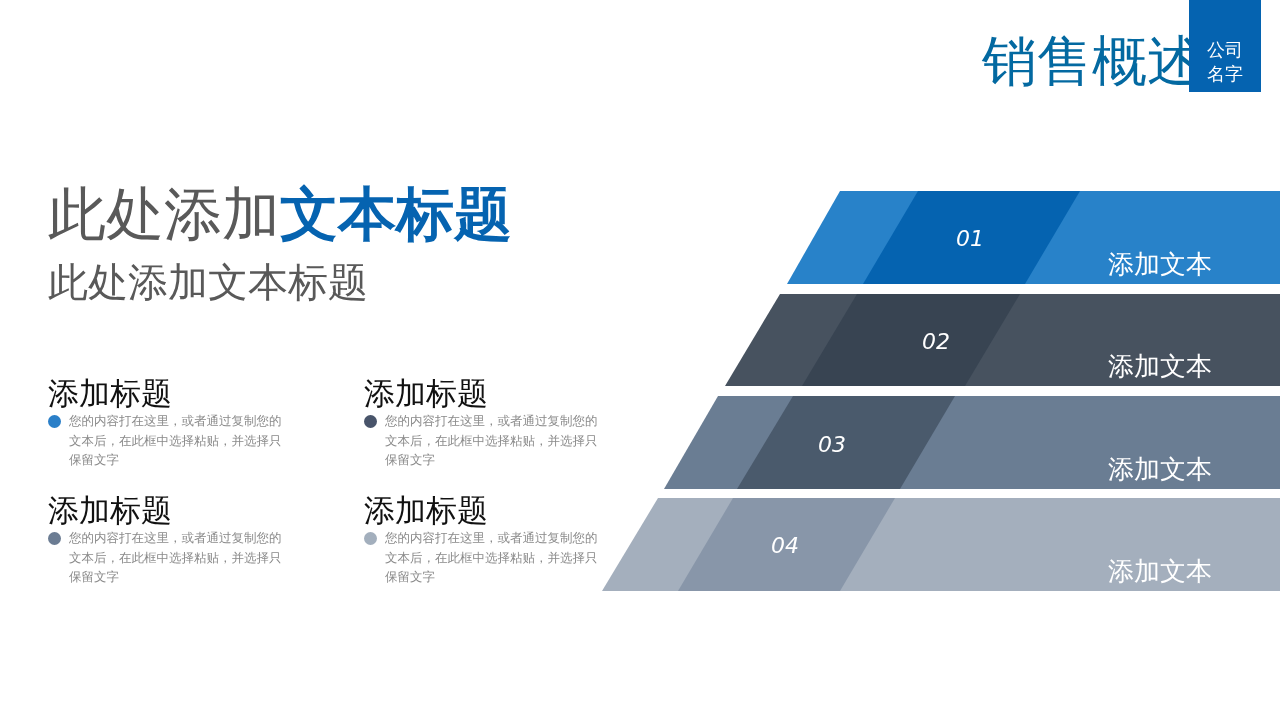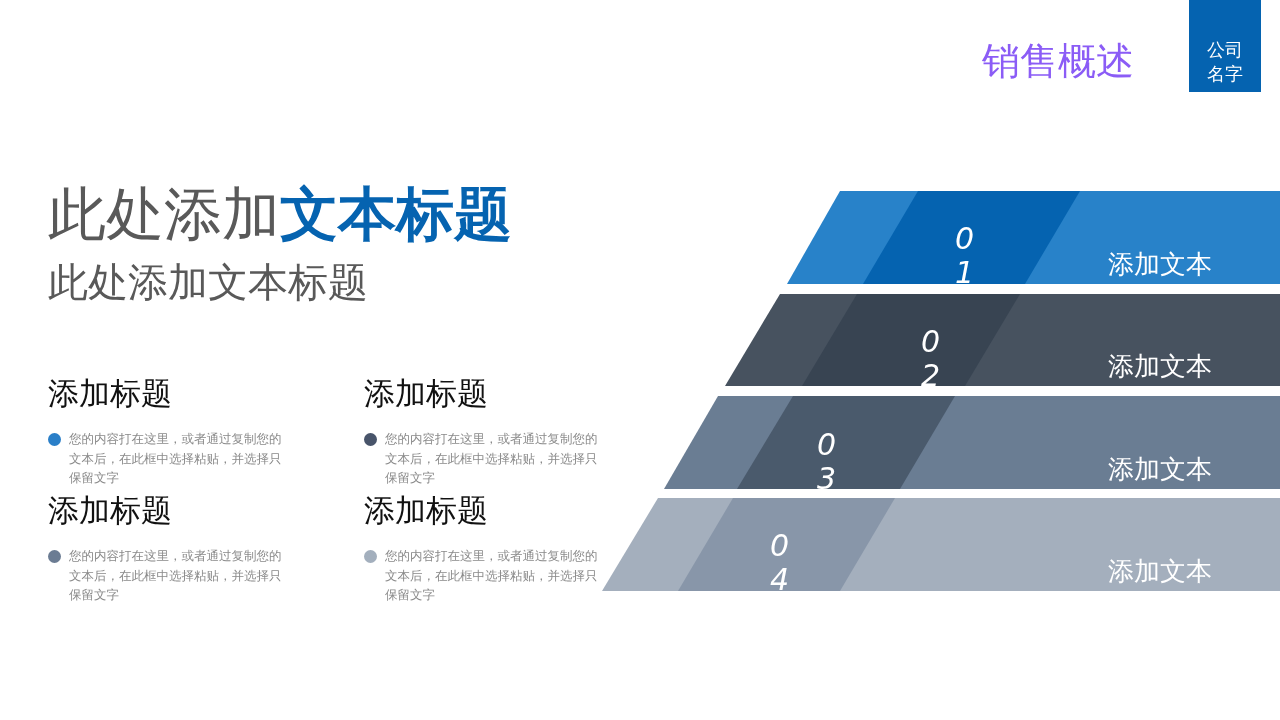--- a/index.html
+++ b/index.html
@@ -6,47 +6,47 @@
   html, body { width:1280px; height:720px; overflow:hidden; }
   body {
     position:relative;
     font-family:"DejaVu Sans","Liberation Sans",sans-serif;
     background-color:#ffffff;
     background-image: radial-gradient(#e6e8ec 0.6px, transparent 0.7px);
     background-size:8px 8px;
   }
   .header-title {
     position:absolute; left:982px; top:34px;
-    font-size:38px; color:#8b5cf6; letter-spacing:0px; line-height:54px;
+    font-size:55px; color:#0369a1; letter-spacing:0px; line-height:54px;
   }
   .company-box {
     position:absolute; left:1189px; top:0; width:72px; height:92px;
     background:#0563b0; color:#fff; font-size:18px; line-height:24px;
     padding-top:38px; text-align:center;
   }
   .company-box span { display:block; }
   .main-title {
     position:absolute; left:48px; top:180px; font-size:58px; line-height:68px; color:#595959; white-space:nowrap;
   }
   .main-title .hl { color:#0563b0; font-weight:bold; }
   .sub-title {
     position:absolute; left:48px; top:256px; font-size:40px; line-height:52px; color:#595959; white-space:nowrap;
   }
   .item { position:absolute; width:240px; }
   .item-title { font-size:31px; color:#111; line-height:30px; white-space:nowrap; }
-  .item-body { position:relative; margin-top:21px; padding-left:21px; font-size:12.5px; color:#8a8a8a; line-height:19.5px; }
+  .item-body { position:relative; margin-top:3px; padding-left:21px; font-size:12.5px; color:#8a8a8a; line-height:19.5px; }
   .bullet { position:absolute; left:0; top:4px; width:13px; height:13px; border-radius:50%; }
   .band { position:absolute; left:0; top:0; width:1280px; height:720px; pointer-events:none; }
   .band svg { position:absolute; left:0; top:0; }
   .band-label {
     position:absolute; color:#fff; font-size:26px; line-height:30px; white-space:nowrap; pointer-events:auto;margin-top:26px;
   }
   .band-num {
-    position:absolute; color:#fff; font-size:30px; font-style:italic; line-height:34px; width:30px;
-    word-break:break-all; overflow:hidden; pointer-events:auto;
+    position:absolute; color:#fff; font-size:22px; font-style:italic; line-height:34px; width:30px;
+    word-break:break-all; overflow:hidden; pointer-events:auto;text-align:center;
   }
 </style>
 </head>
 <body>
 
 <div class="header-title">销售概述</div>
 <div class="company-box">
   <span>公司</span>
   <span>名字</span>
 </div>

